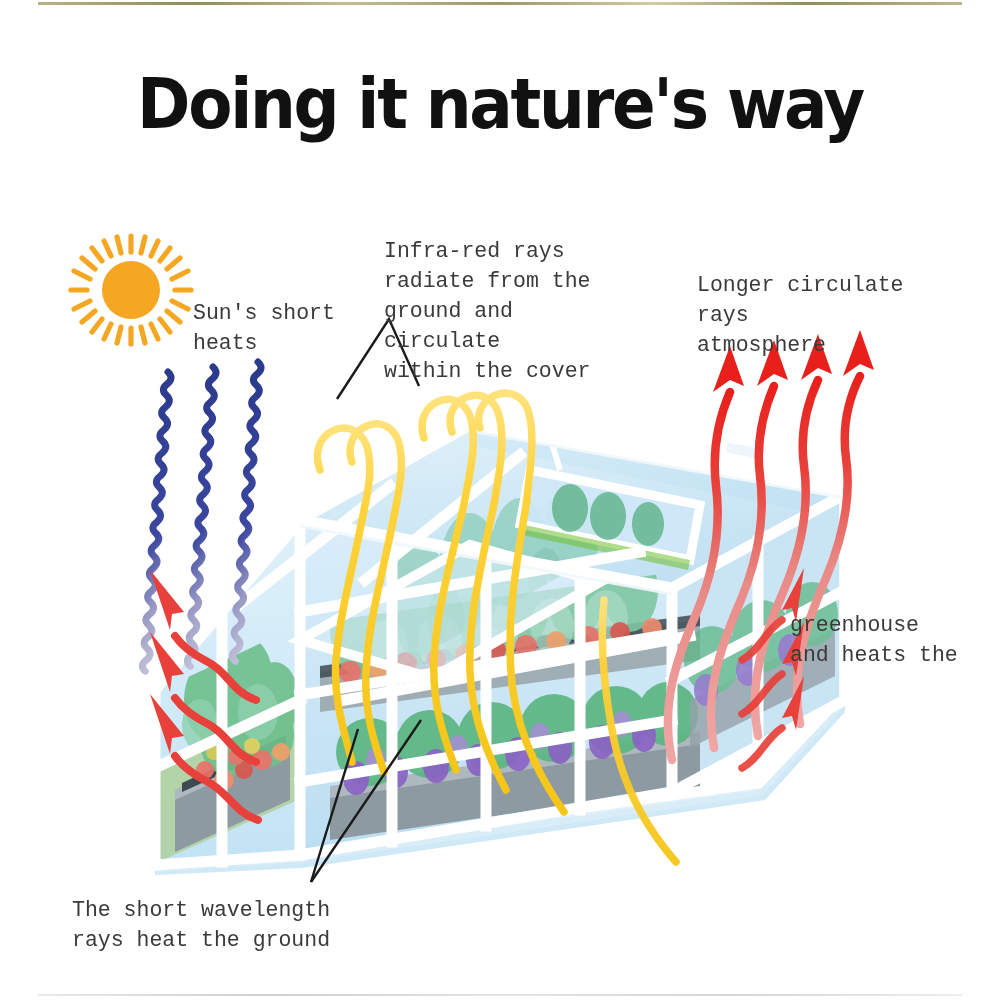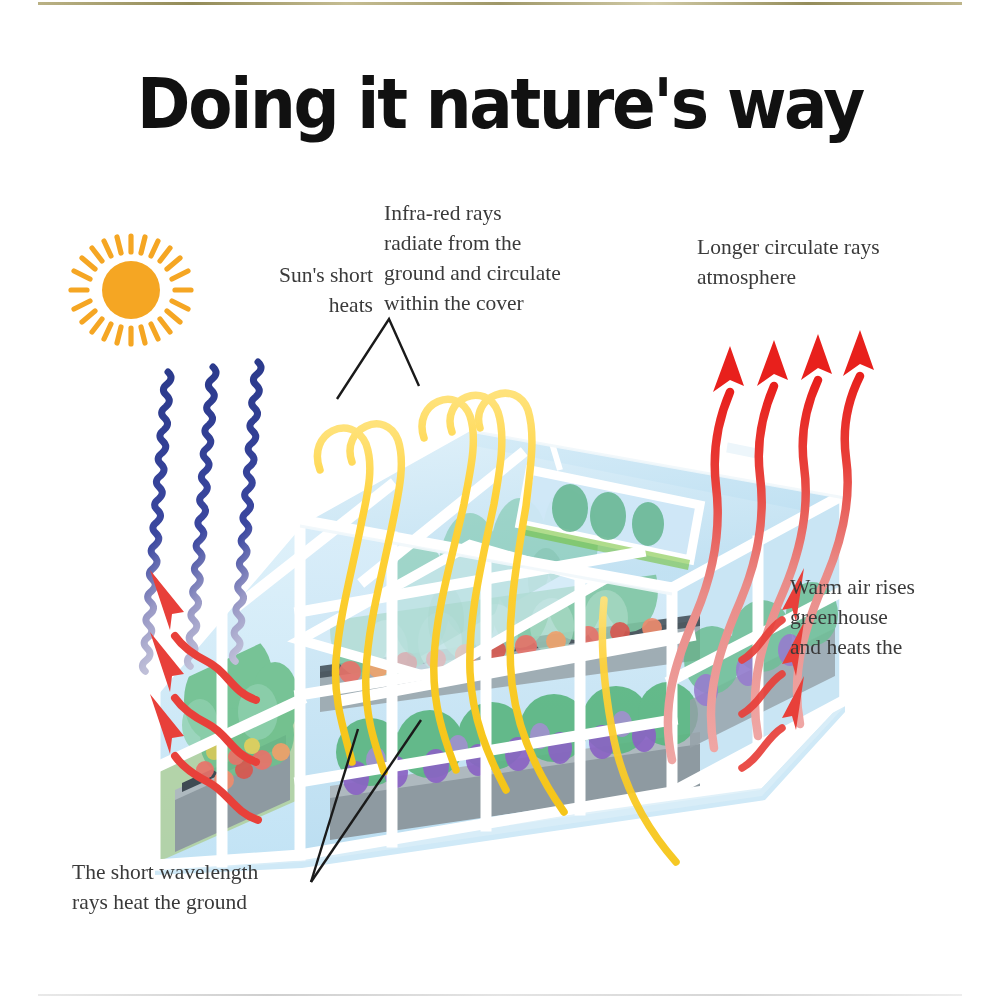--- a/index.html
+++ b/index.html
@@ -12,22 +12,22 @@
             opacity:.95;}
   .bottom-rule{position:absolute;left:38px;top:994px;width:924px;height:2px;
             background:linear-gradient(90deg,#e9e9e9,#cfcfcf,#e4e4e4,#d6d6d6,#ededed);}
 
   #title{position:absolute;left:0;top:66px;width:1000px;text-align:center;
          font-family:"DejaVu Sans","Liberation Sans",sans-serif;
          font-weight:bold;font-size:70px;line-height:76px;color:#111111;
          letter-spacing:-2.5px;transform:scaleX(.92);transform-origin:50% 50%;}
 
   .note{position:absolute;color:#3a3a3a;font-size:21.5px;line-height:30px;
-        font-family:Liberation Serif, serif;font-weight:400;}
-  #note-sun{left:193px;top:260px;width:180px;text-align:right;}
+        font-family:Liberation Mono, monospace;font-weight:400;margin-top:38px;}
+  #note-sun{left:193px;top:260px;width:180px;}
   #note-ir{left:384px;top:198px;width:230px;}
   #note-long{left:697px;top:232px;width:250px;}
   #note-warm{left:790px;top:572px;width:180px;}
   #note-short{left:72px;top:857px;width:260px;}
 
   svg{position:absolute;left:0;top:0;width:1000px;height:1000px;overflow:visible;}
   #scene{pointer-events:none;}
 </style>
 </head>
 <body>
@@ -401,21 +401,20 @@
     <div>ground and circulate</div>
     <div>within the cover</div>
   </div>
 
   <div class="note" id="note-long">
     <div>Longer circulate rays</div>
     <div>atmosphere</div>
   </div>
 
   <div class="note" id="note-warm">
-    <div>Warm air rises</div>
     <div>greenhouse</div>
     <div>and heats the</div>
   </div>
 
   <div class="note" id="note-short">
     <div>The short wavelength</div>
     <div>rays heat the ground</div>
   </div>
 
 </div>

